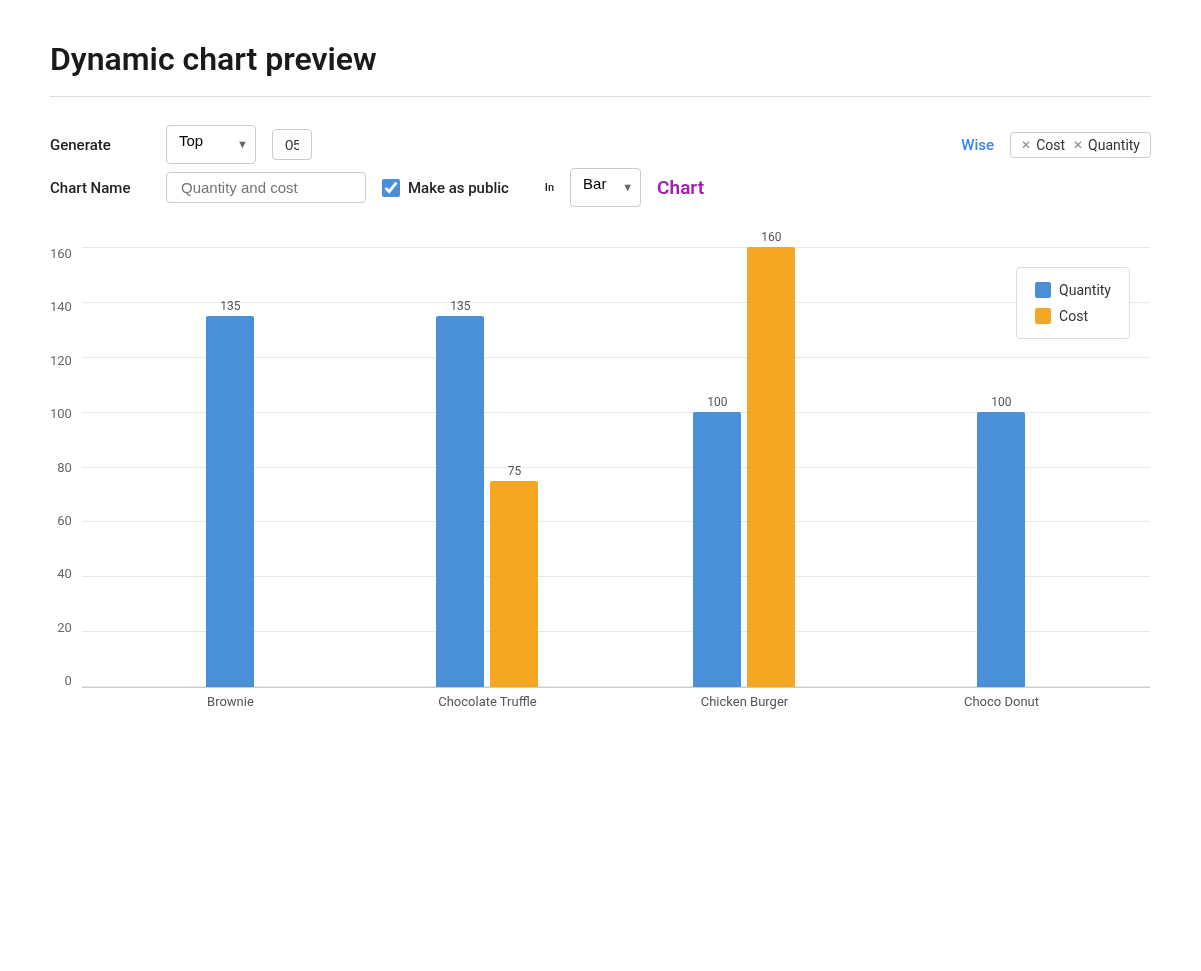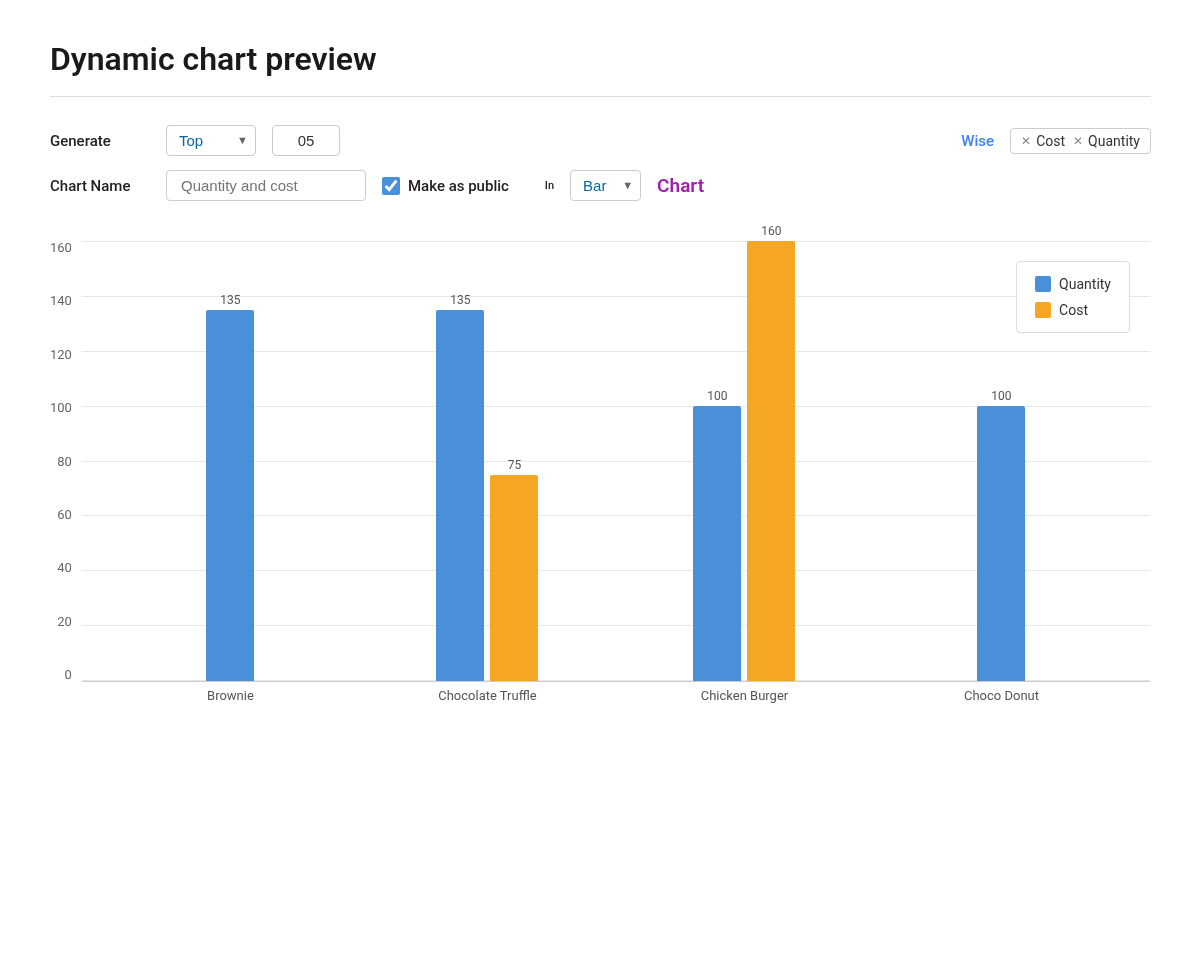--- a/index.html
+++ b/index.html
@@ -16,21 +16,21 @@
       color: #1a1a1a;
     }
     .divider {
       border: none;
       border-top: 1px solid #ddd;
       margin-bottom: 28px;
     }
     .controls {
       display: flex;
       flex-direction: column;
-      gap: 14px;
+      gap: 4px;
       margin-bottom: 40px;
     }
     .control-row {
       display: flex;
       align-items: center;
       gap: 16px;
     }
     .control-label {
       font-size: 15px;
       font-weight: 500;
@@ -39,40 +39,40 @@
     }
     .select-wrapper {
       position: relative;
       display: inline-flex;
       align-items: center;
     }
     .select-wrapper select {
       appearance: none;
       border: 1px solid #ccc;
       border-radius: 4px;
-      padding: 6px 28px 6px 12px;
+      padding: 6px 28px 14px 12px;
       font-size: 15px;
       background: #fff;
-      color: #0369a1;
+      color: #000000;
       cursor: pointer;
       outline: none;
     }
     .select-wrapper .chevron {
       position: absolute;
       right: 8px;
       pointer-events: none;
       font-size: 11px;
       color: #666;
     }
     .number-input {
       border: 1px solid #ccc;
       border-radius: 4px;
       padding: 6px 12px;
       font-size: 15px;
-      width: 68px;
+      width: 40px;
       text-align: center;
       outline: none;
       color: #333;
     }
     .wise-label {
       font-size: 15px;
       font-weight: 500;
       margin-left: auto;
       color: #3b82f6;
     }

